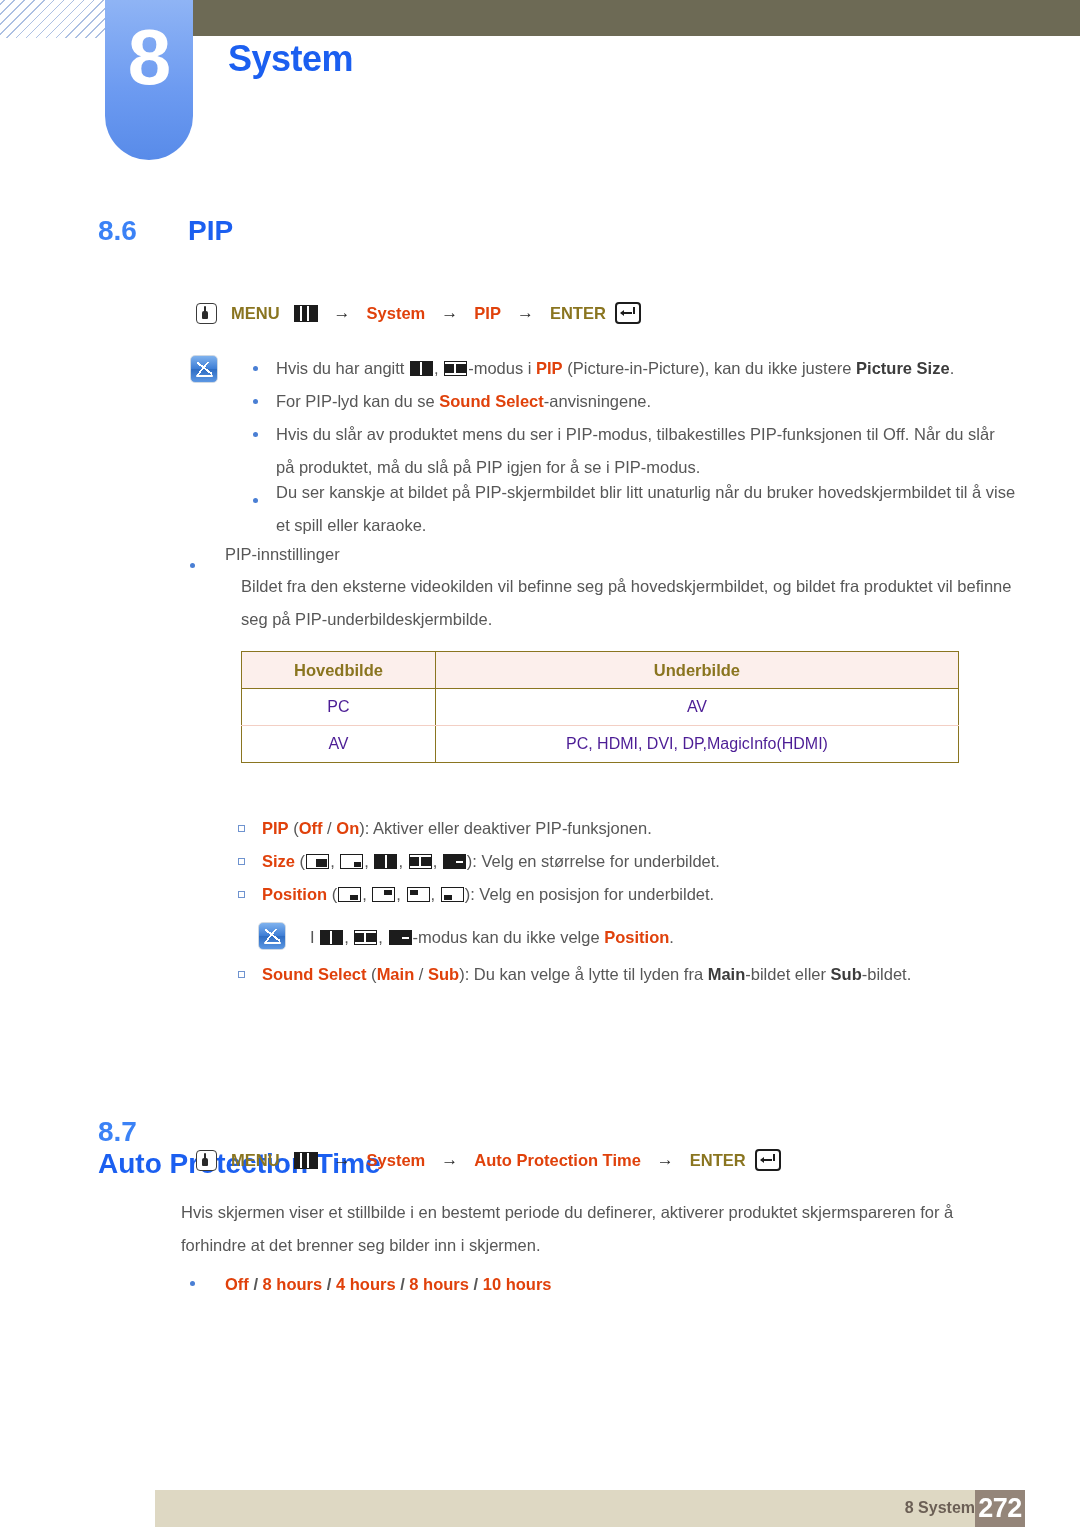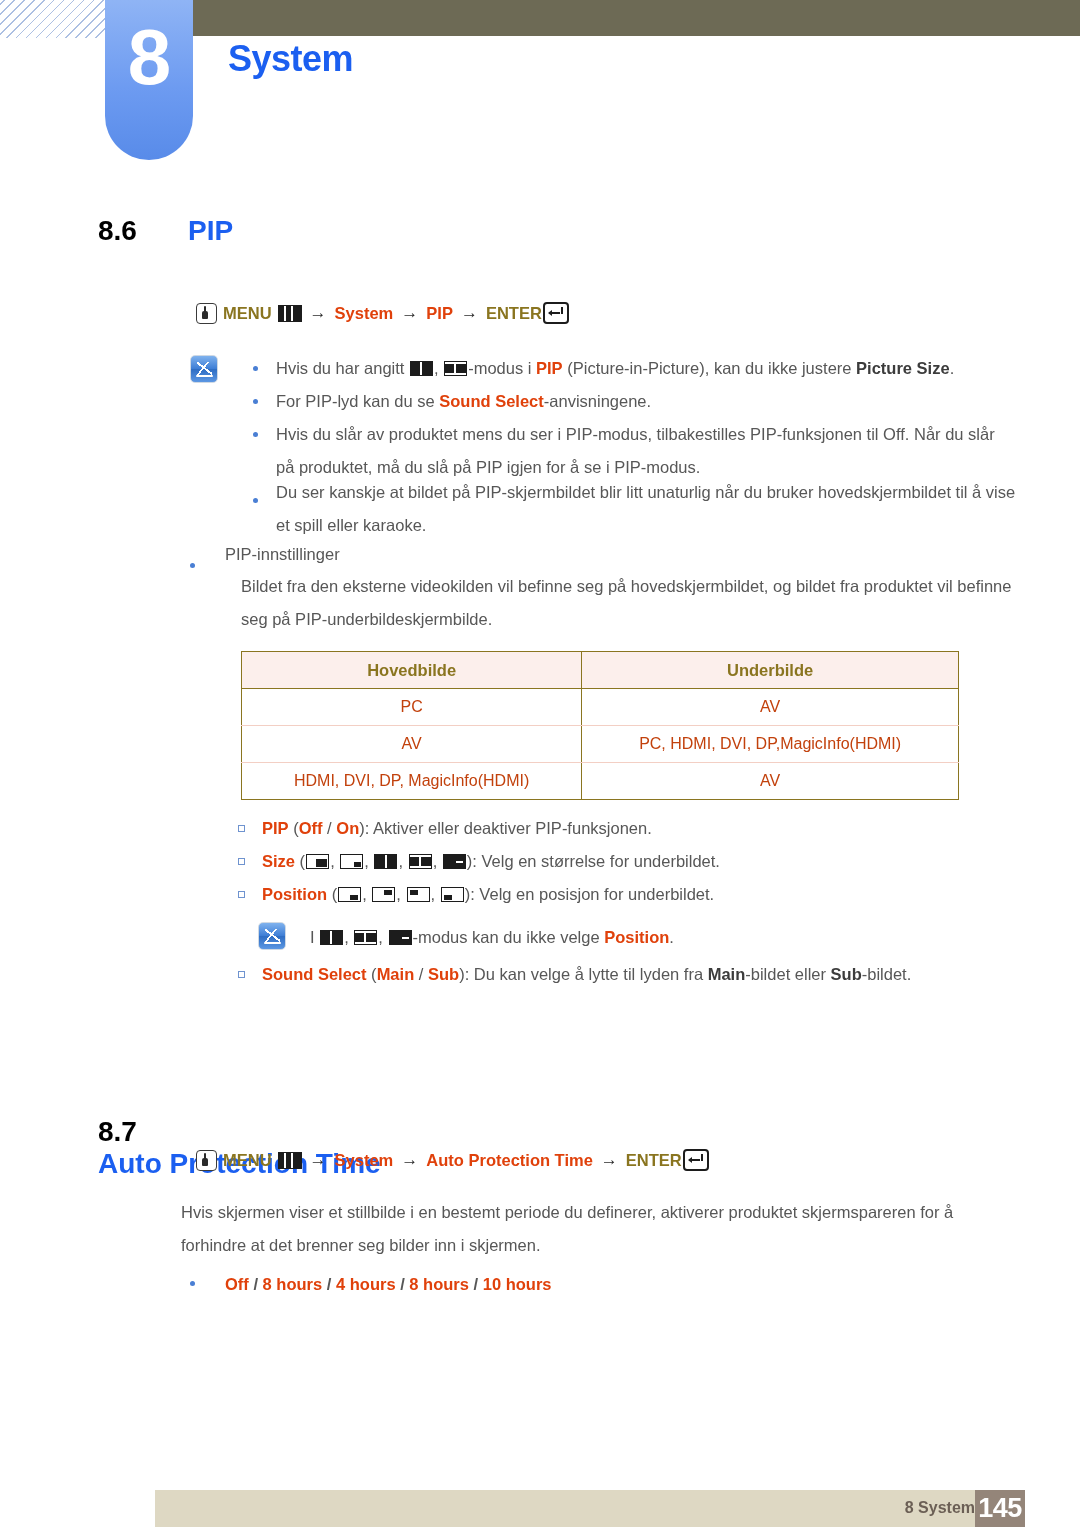--- a/index.html
+++ b/index.html
@@ -64,36 +64,36 @@
   
   .sec-head {
     position: absolute;
     display: flex;
     align-items: baseline;
   }
   .sec-num {
     width: 90px;
     font-size: 28px;
     font-weight: bold;
-    color: #000000;
+    color: #3b82f6;
   }
   .sec-name {
     font-size: 28px;
     font-weight: bold;
     color: #1b5ff0;
   }
 
   
   .menupath {
     position: absolute;
     display: flex;
     align-items: center;
     font-size: 16.5px;
     font-weight: bold;
-    gap: 0;
+    gap: 8px;
     white-space: nowrap;
   }
   .mp-olive { color: #8a7520; }
   .mp-red   { color: #e0410b; }
   .mp-arrow {
     color: #2b2b2b;
     font-weight: normal;
     font-size: 17px;
     margin: 0 8px;
   }
@@ -277,21 +277,21 @@
   }
   .pip-table thead th {
     background: #fcefec;
     color: #8a7520;
     font-weight: bold;
     border: 1.4px solid #8a7520;
     font-size: 16.5px;
   }
   .pip-table tbody td {
     background: #ffffff;
-    color: #c2410c;
+    color: #4c1d95;
     border-left: 1.4px solid #8a7520;
     border-right: 1.4px solid #8a7520;
     border-top: 1px solid #f3cfc4;
     border-bottom: 1px solid #f3cfc4;
     font-weight: normal;
   }
   .pip-table tbody tr:last-child td { border-bottom: 1.4px solid #8a7520; }
   .pip-table tbody tr:first-child td { border-top: none; }
 
   
@@ -388,24 +388,20 @@
   </thead>
   <tbody>
     <tr>
       <td>PC</td>
       <td>AV</td>
     </tr>
     <tr>
       <td>AV</td>
       <td>PC, HDMI, DVI, DP,MagicInfo(HDMI)</td>
     </tr>
-    <tr>
-      <td>HDMI, DVI, DP, MagicInfo(HDMI)</td>
-      <td>AV</td>
-    </tr>
   </tbody>
 </table>
 
 <div class="bullet-sq" style="left:238px; top:825px;"></div>
 <div class="body-txt" style="left:262px; top:812px; width:760px;">
   <span class="bold-red">PIP</span><span> (</span><span class="bold-red">Off</span><span> / </span><span class="bold-red">On</span><span>): Aktiver eller deaktiver PIP-funksjonen.</span>
 </div>
 
 <div class="bullet-sq" style="left:238px; top:858px;"></div>
 <div class="body-txt" style="left:262px; top:845px; width:760px;">
@@ -454,13 +450,13 @@
 
 <div class="body-txt" style="left:181px; top:1196px; width:835px;">Hvis skjermen viser et stillbilde i en bestemt periode du definerer, aktiverer produktet skjermspareren for å forhindre at det brenner seg bilder inn i skjermen.</div>
 
 <div class="bullet-dot" style="left:190px; top:1281px;"></div>
 <div class="body-txt" style="left:225px; top:1268px; width:780px; font-weight:bold;">
   <span class="bold-red">Off</span><span> / </span><span class="bold-red">8 hours</span><span> / </span><span class="bold-red">4 hours</span><span> / </span><span class="bold-red">8 hours</span><span> / </span><span class="bold-red">10 hours</span>
 </div>
 
 <div class="footer-bar"></div>
 <div class="footer-label">8 System</div>
-<div class="footer-page">145</div>
+<div class="footer-page">272</div>
 
 </body></html>

